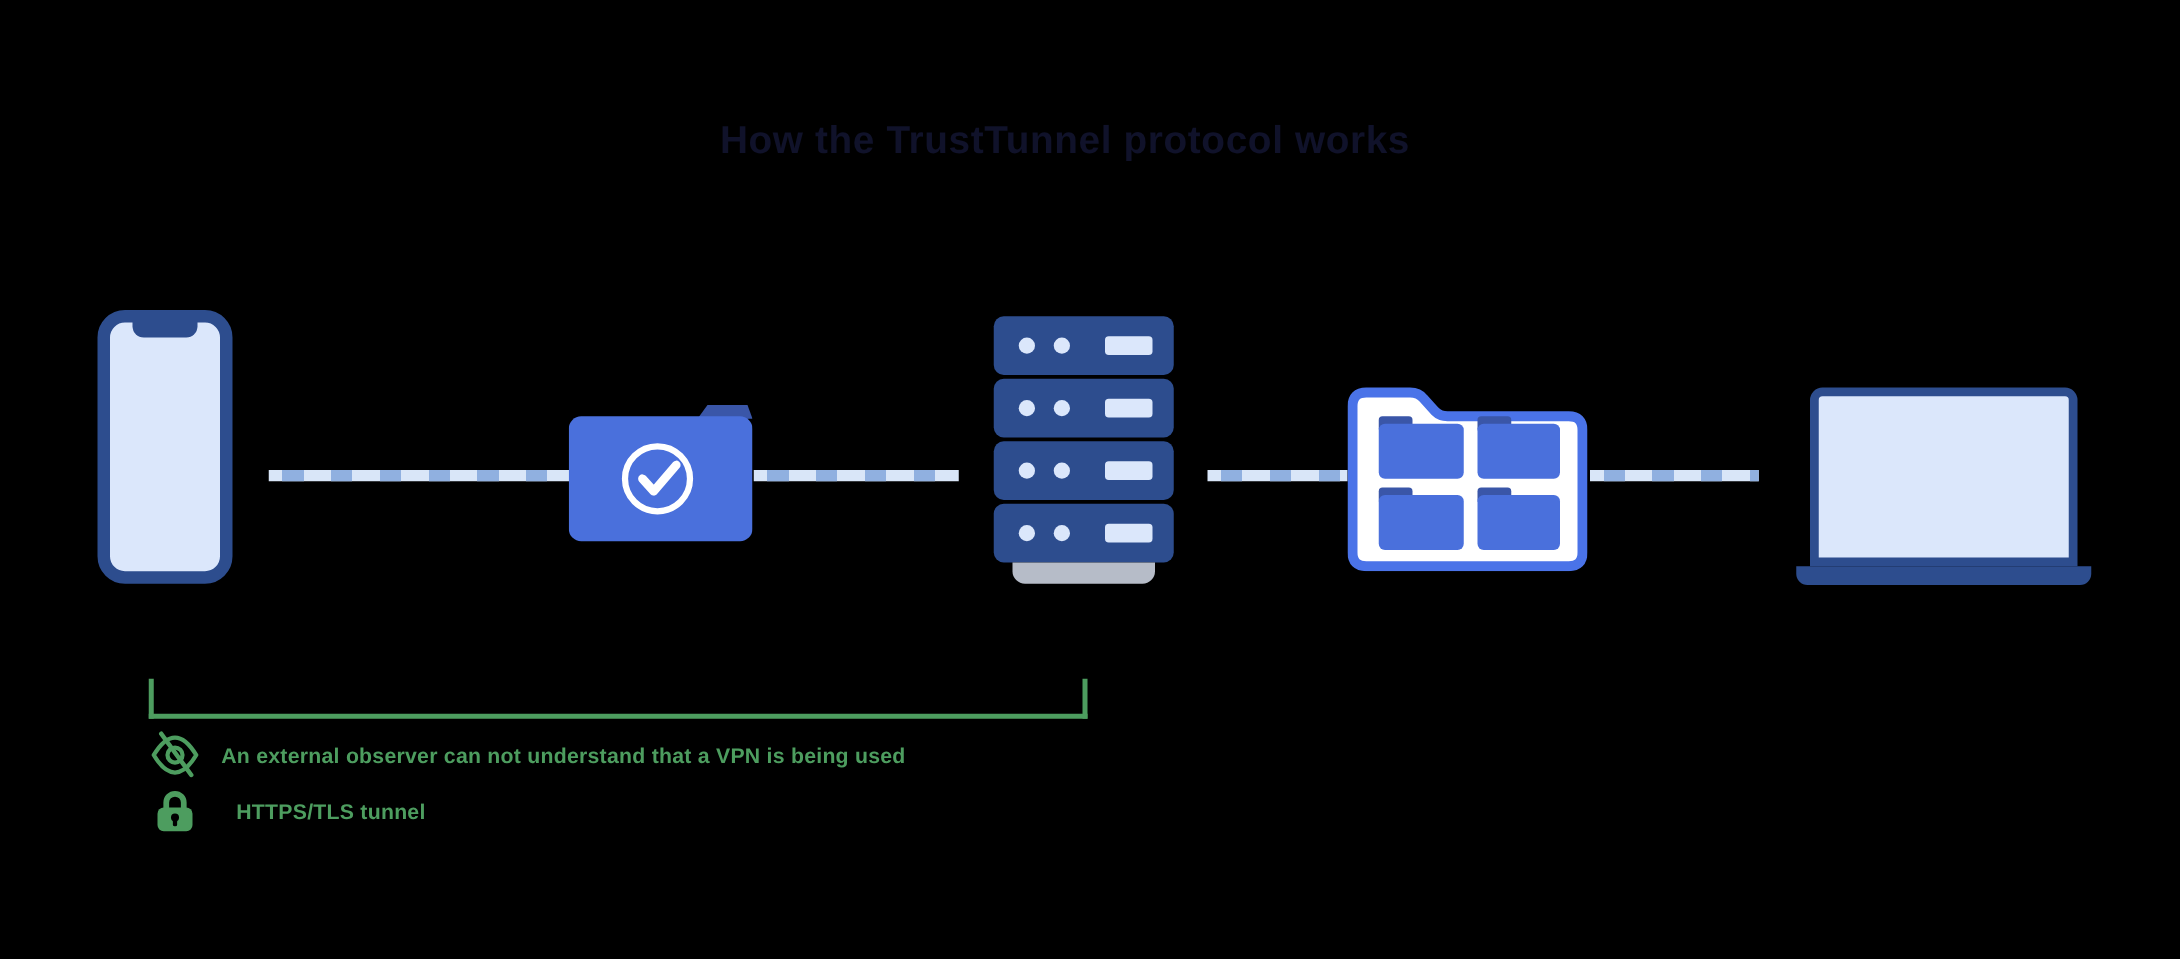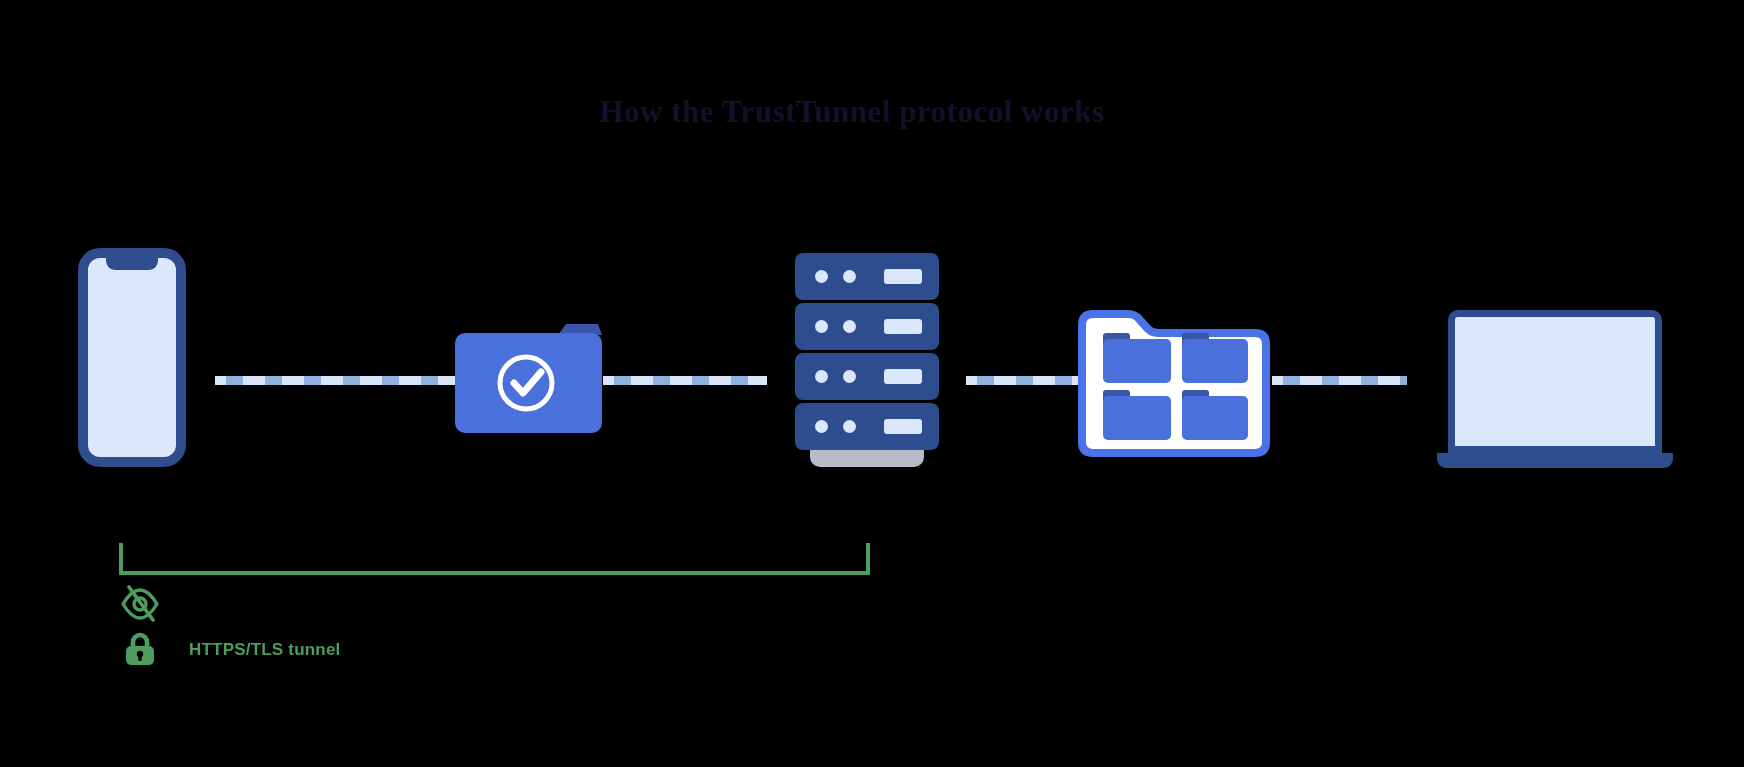--- a/index.html
+++ b/index.html
@@ -14,21 +14,21 @@
     --pipedash:#90b0e0;
     --gray:#b6bcc8;
     --green:#4d9d5f;
   }
   html,body{margin:0;padding:0;}
   body{
     width:1744px;height:767px;position:relative;overflow:hidden;
     background:var(--bg);
     font-family:"Liberation Sans", sans-serif;
   }
-  .abs{position:absolute;font-family:Liberation Serif, serif;}
+  .abs{position:absolute;}
 
   
   .title{
     top:94px;left:852px;transform:translateX(-50%);
     font-size:31px;font-weight:bold;color:var(--title);
     white-space:nowrap;letter-spacing:0.5px;
   }
 
   
   .phone{
@@ -185,20 +185,21 @@
 <div class="abs bracket"></div>
 
 <div class="legend-row row-observer">
   <span class="legend-icon">
     <svg width="42" height="38" viewBox="0 0 42 38">
       <path d="M4,20 C10,10 16,6 21,6 C26,6 32,10 38,20 C32,30 26,34 21,34 C16,34 10,30 4,20 Z" fill="none" stroke="var(--green)" stroke-width="3.4" stroke-linejoin="round"></path>
       <circle cx="21" cy="20" r="6" fill="none" stroke="var(--green)" stroke-width="3.4"></circle>
       <line x1="10" y1="3" x2="34" y2="36" stroke="var(--green)" stroke-width="3.6" stroke-linecap="round"></line>
     </svg>
   </span>
+  <span class="legend-text">An external observer can not understand that a VPN is being used</span>
 </div>
 
 <div class="legend-row row-tunnel">
   <span class="legend-icon" style="margin-left:4px">
     <svg width="34" height="36" viewBox="0 0 34 36">
       <path d="M10,18 v-6 a7,7 0 0 1 14,0 v6" fill="none" stroke="var(--green)" stroke-width="4.6"></path>
       <rect x="3" y="16" width="28" height="19" rx="5" fill="var(--green)"></rect>
       <circle cx="17" cy="24" r="3.2" fill="var(--bg)"></circle>
       <rect x="15.3" y="25.5" width="3.4" height="5.5" rx="1.5" fill="var(--bg)"></rect>
     </svg>

